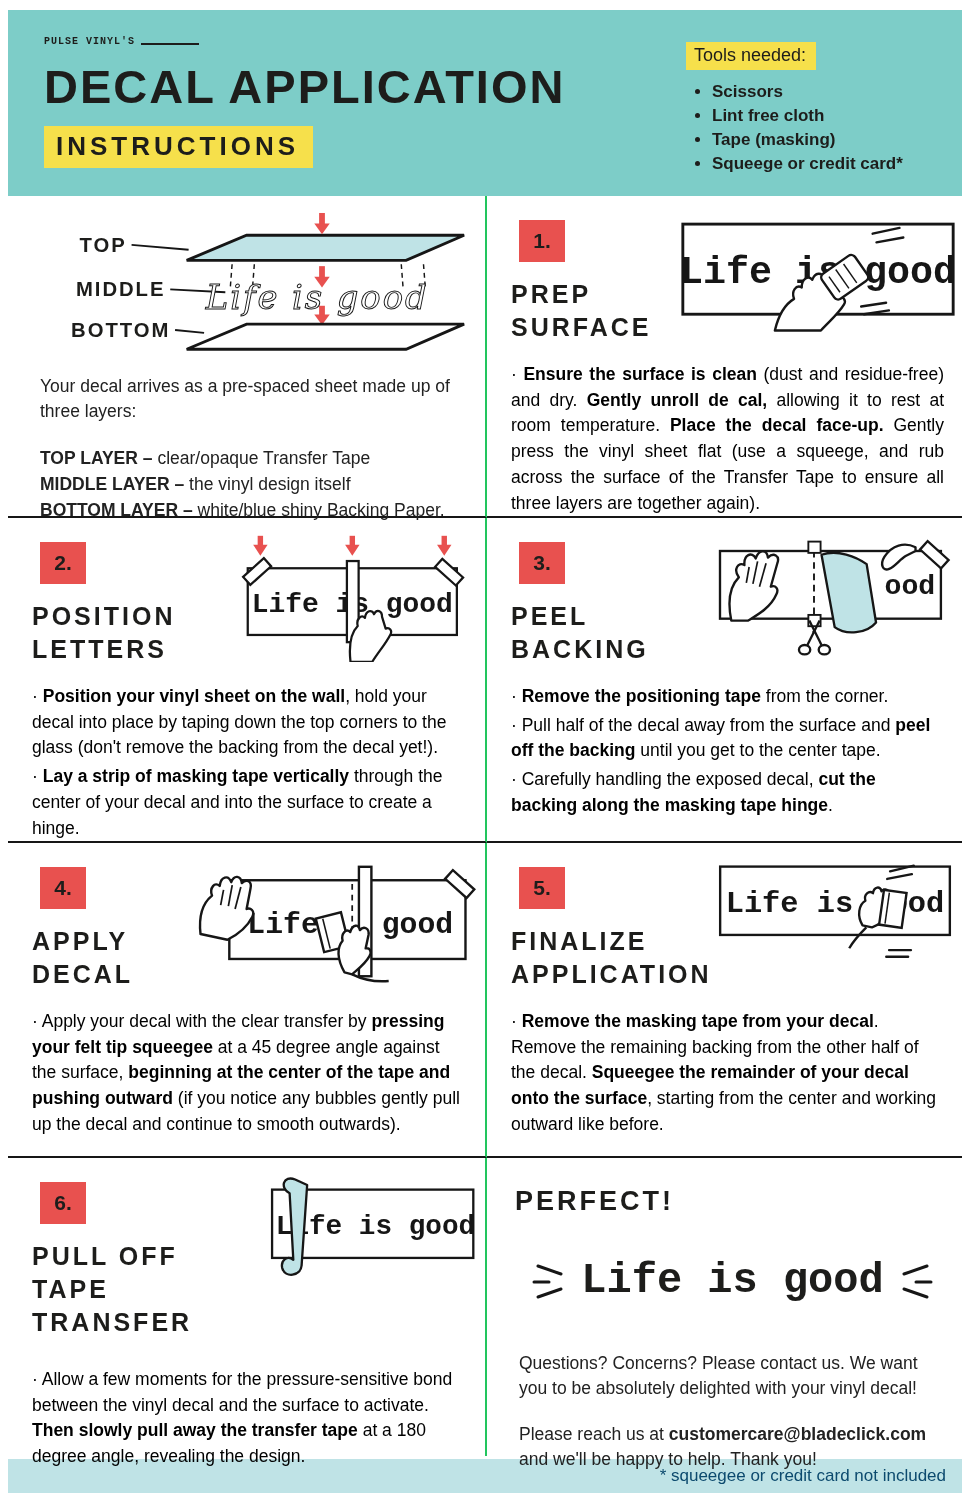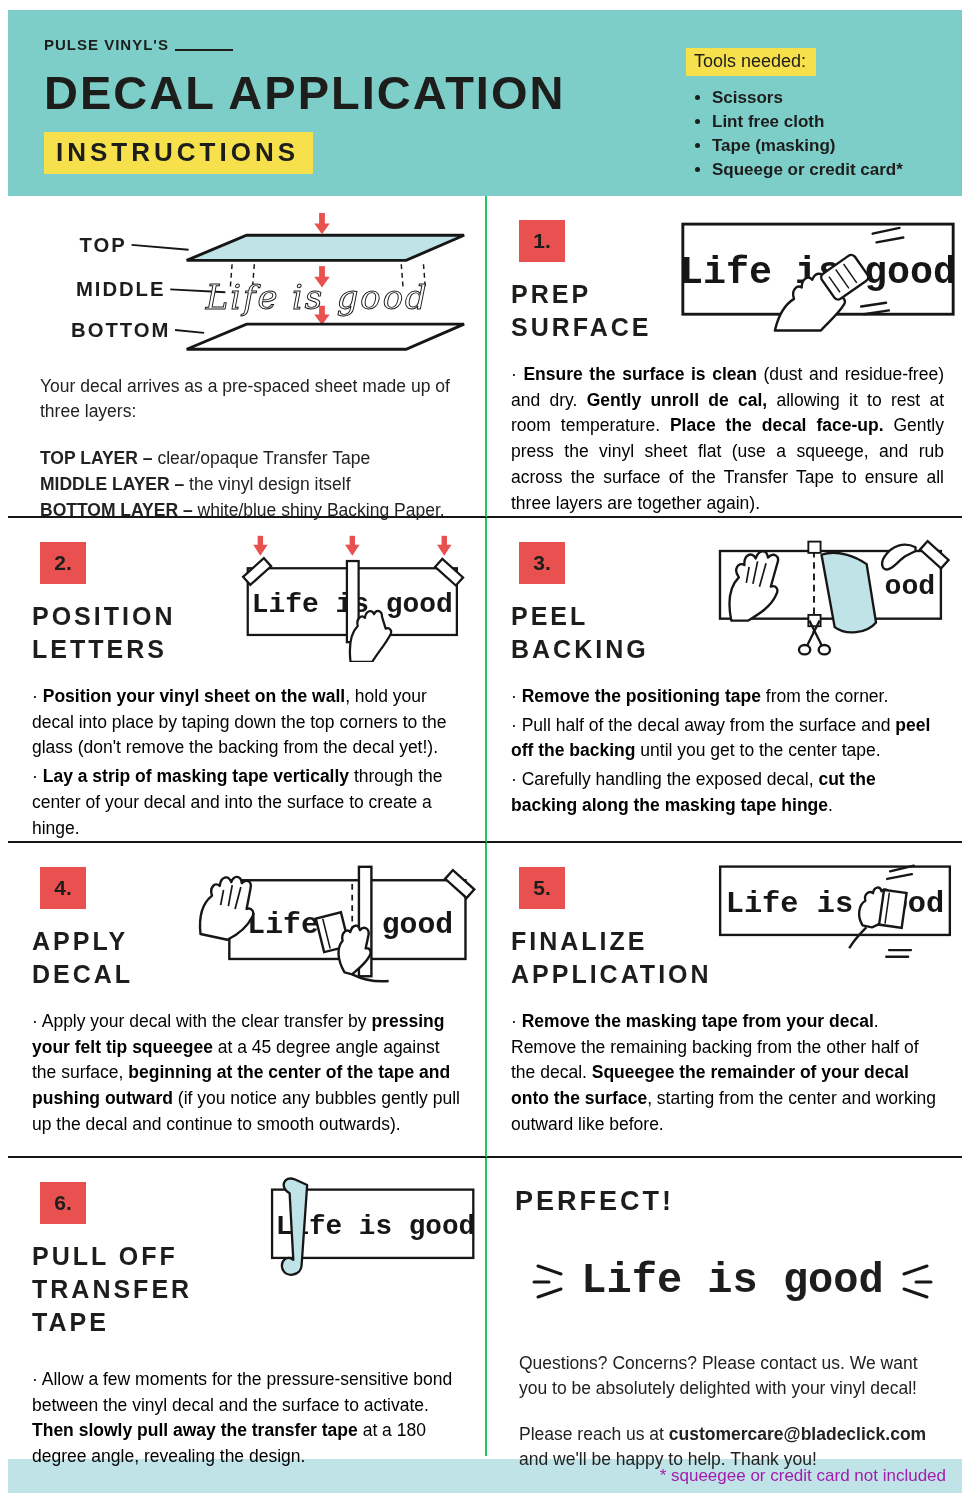--- a/index.html
+++ b/index.html
@@ -2,25 +2,25 @@
 <html><head>
 <meta charset="utf-8">
 <style>
   * { margin:0; padding:0; box-sizing:border-box; }
   body { width:970px; height:1500px; background:#ffffff; font-family:"Liberation Sans", sans-serif; color:#1d1d1b; overflow:hidden; }
   .page { width:970px; height:1500px; position:relative; }
 
   
   .header { margin:10px 8px 0 8px; height:186px; background:#7dcdc8; display:flex; justify-content:space-between; padding:26px 38px 20px 36px; }
   .brand-row { display:flex; align-items:flex-end; gap:6px; }
-  .brand { font-size:15px; font-weight:700; letter-spacing:1px; }
+  .brand { font-size:10px; font-weight:700; letter-spacing:1px;font-family:Liberation Mono, monospace; }
   .brand-line { width:58px; height:2px; background:#1d1d1b; margin-bottom:2px; }
   .main-title { font-size:47px; font-weight:800; letter-spacing:2px; margin-top:12px; white-space:nowrap; }
   .subtitle { display:inline-block; background:#f6e04b; font-size:26px; font-weight:700; letter-spacing:4px; padding:5px 14px 6px 12px; margin-top:12px; }
-  .tools { margin-top:12px; width:238px; flex-shrink:0; }
+  .tools { margin-top:6px; width:238px; flex-shrink:0; }
   .tools-title { display:inline-block; background:#f6e04b; font-size:18px; padding:3px 10px 4px 8px; }
   .tools ul { margin:12px 0 0 26px;font-weight:bold; }
   .tools li { font-size:17px; margin:4px 0; }
 
   
   .grid { margin:0 8px; display:grid; grid-template-columns:479px 475px; grid-template-rows:322px 325px 315px 298px; }
   .cell { padding:16px 8px 0 24px; position:relative; }
   .cell.bl { border-right:2px solid #22c55e; }
   .cell.hb { border-bottom:2px solid #161616; }
 
@@ -42,21 +42,21 @@
   .layer-list { margin-top:20px; line-height:1.5; }
 
   
   .perfect-title { font-size:27px; font-weight:800; letter-spacing:3px; padding:12px 0 0 4px; }
   .logo-row { display:flex; align-items:center; justify-content:center; gap:14px; margin-top:40px; }
   .logo-text { font-family:"Liberation Mono", monospace; font-weight:700; font-size:42px; white-space:nowrap; }
   .perfect-body { margin-top:46px; font-size:17.5px; line-height:1.45; color:#222; padding:0 6px 0 8px; }
   .perfect-body p + p { margin-top:20px; }
 
   
-  .footer { margin:3px 8px 0 8px; height:34px; background:#bfe3e6; display:flex; align-items:center; justify-content:flex-end; padding-right:16px; font-size:17px; color:#a21caf; }
+  .footer { margin:3px 8px 0 8px; height:34px; background:#bfe3e6; display:flex; align-items:center; justify-content:flex-end; padding-right:16px; font-size:17px; color:#0c4a6e; }
 
   svg text { user-select:none; }
 </style>
 </head>
 <body>
 
 <div class="page">
 
   <div class="header">
     <div>
@@ -305,22 +305,22 @@
         <p><span>· </span><b>Remove the masking tape from your decal</b><span>. Remove the remaining backing from the other half of the decal. </span><b>Squeegee the remainder of your decal onto the surface</b><span>, starting from the center and working outward like before.</span></p>
       </div>
     </div>
 
     <div class="cell bl">
       <div class="step-head">
         <div class="step-left" style="width:190px;">
           <div class="badge">6.</div>
           <div class="step-title">
             <div>PULL OFF</div>
+            <div>TAPE</div>
             <div>TRANSFER</div>
-            <div>TAPE</div>
           </div>
         </div>
         <svg class="illo" width="240" height="118" viewBox="0 0 260 122">
           <rect x="38" y="14" width="218" height="74" fill="#ffffff" stroke="#161616" stroke-width="2.5"></rect>
           <text x="150" y="62" text-anchor="middle" font-size="30" font-weight="bold" font-family="Liberation Mono, monospace" fill="#161616">Life is good</text>
           <path d="M57,18 C46,12 50,-2 63,3 L76,9 L70,96 C69,108 52,110 49,99 C47,90 55,85 61,90 Z" fill="#bfe3e6" stroke="#161616" stroke-width="2.5" stroke-linejoin="round"></path>
         </svg>
       </div>
       <div class="body" style="margin-top:28px;">
         <p><span>· Allow a few moments for the pressure-sensitive bond between the vinyl decal and the surface to activate. </span><b>Then slowly pull away the transfer tape</b><span> at a 180 degree angle, revealing the design.</span></p>

